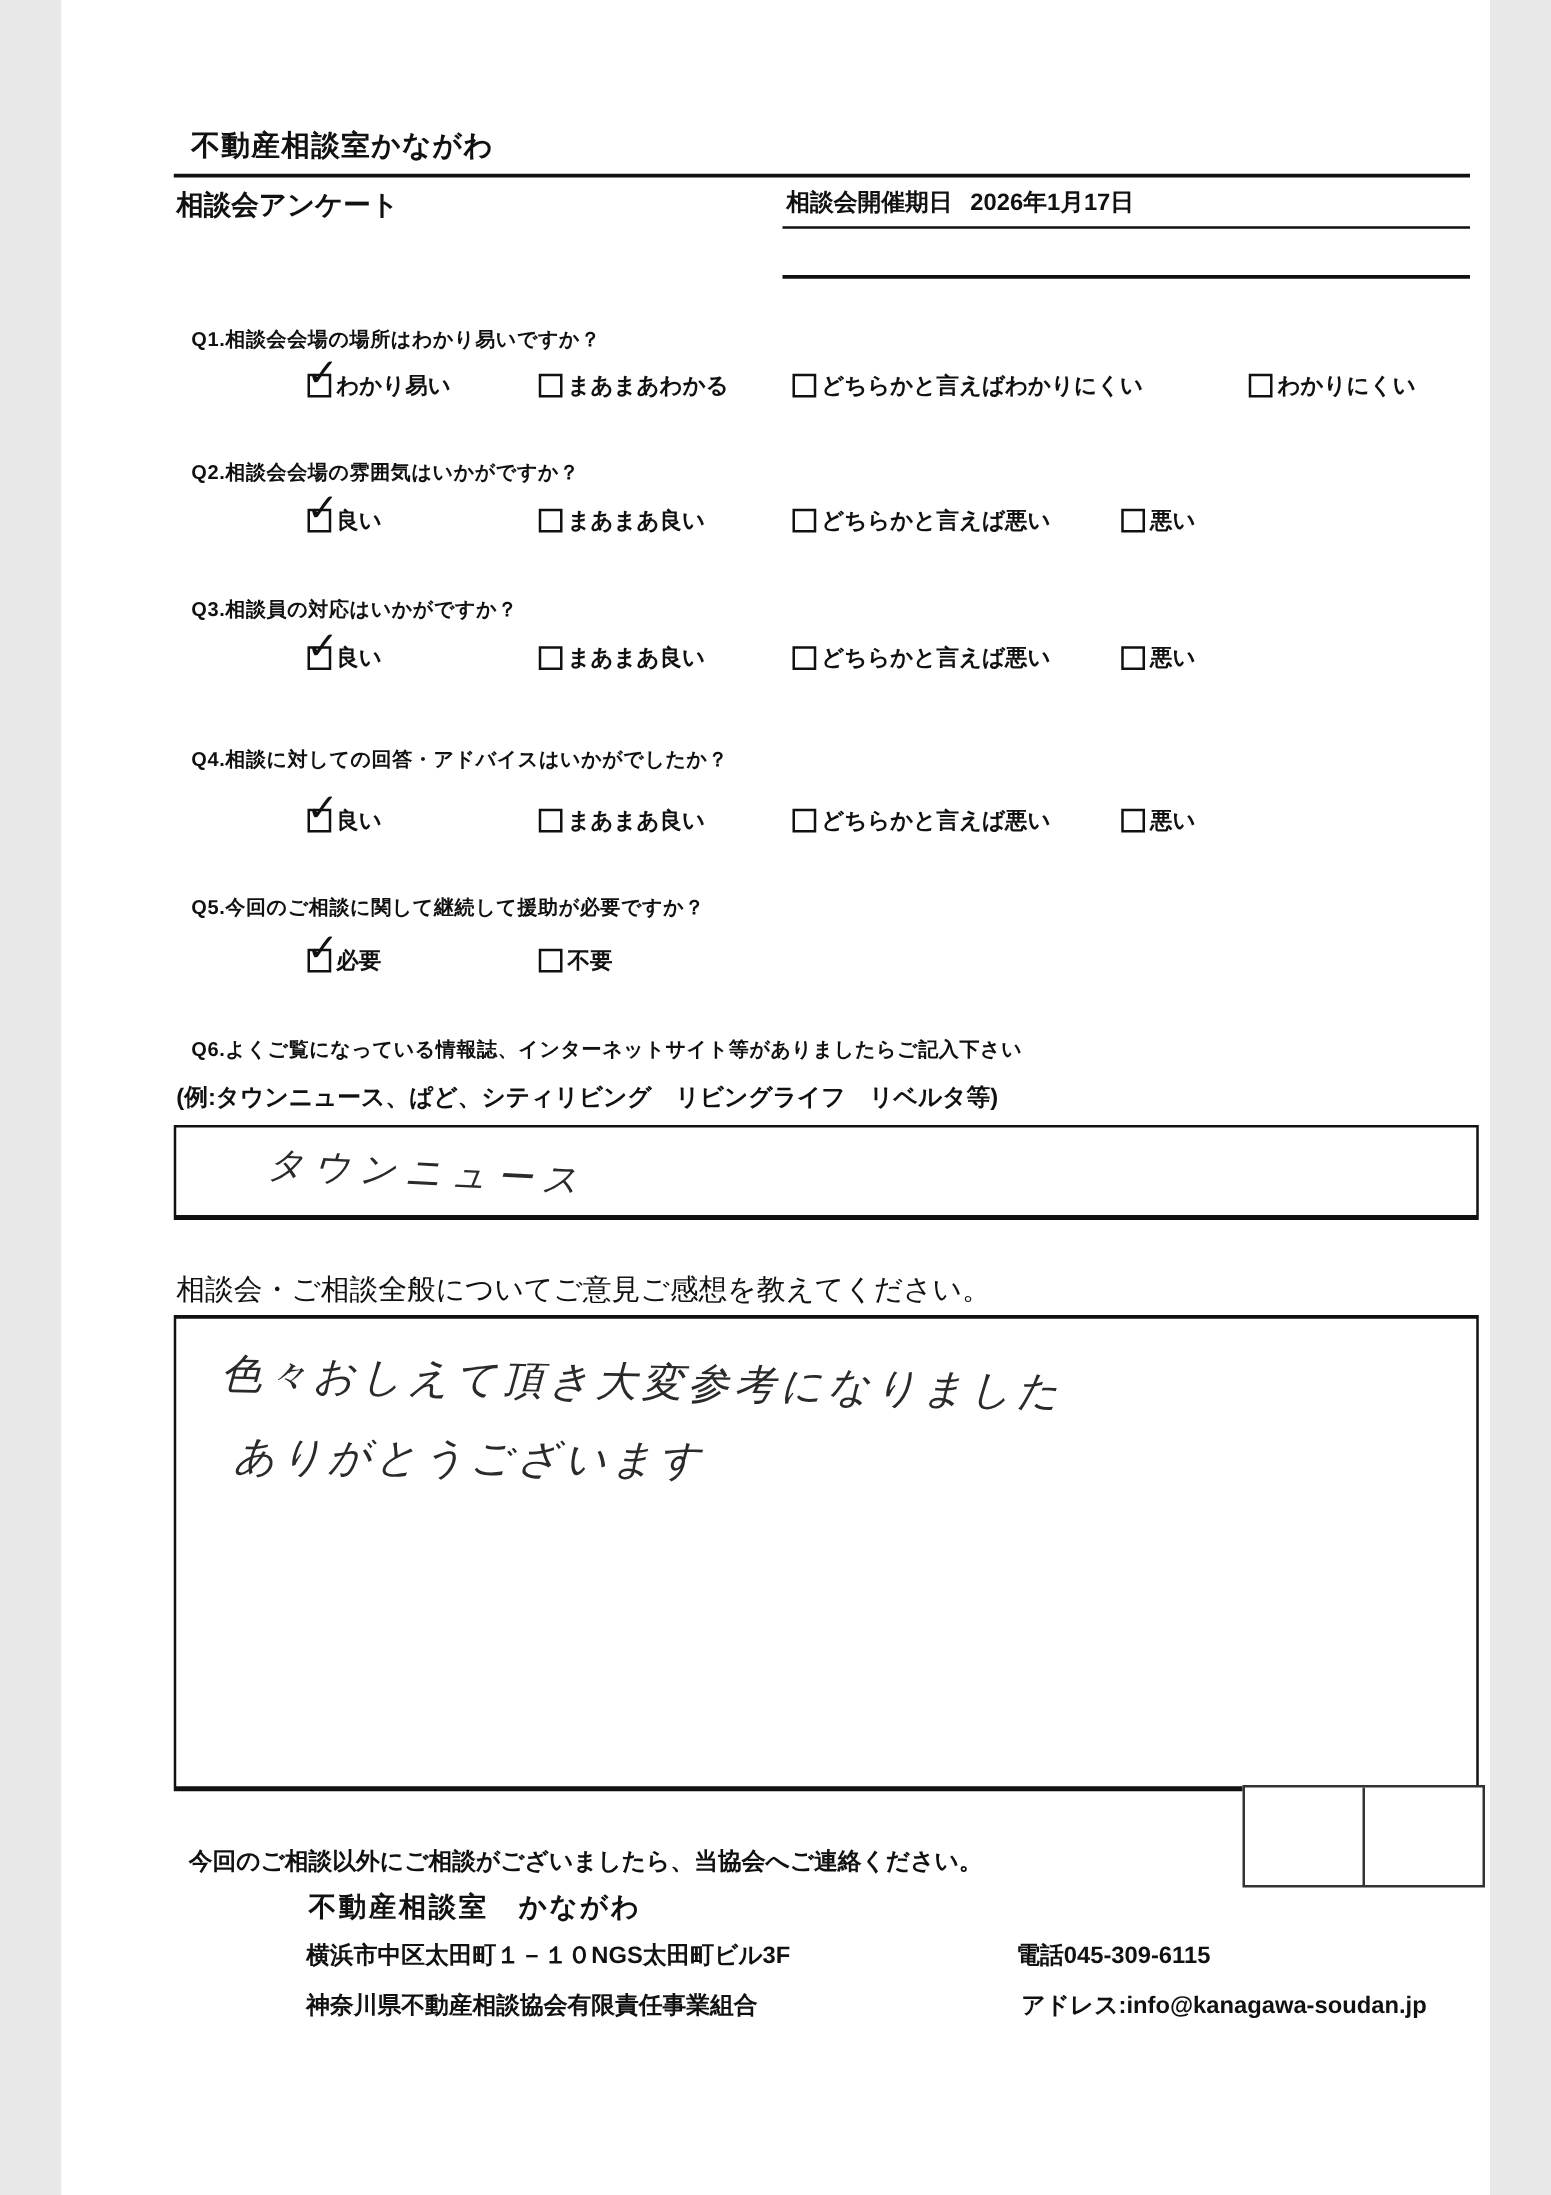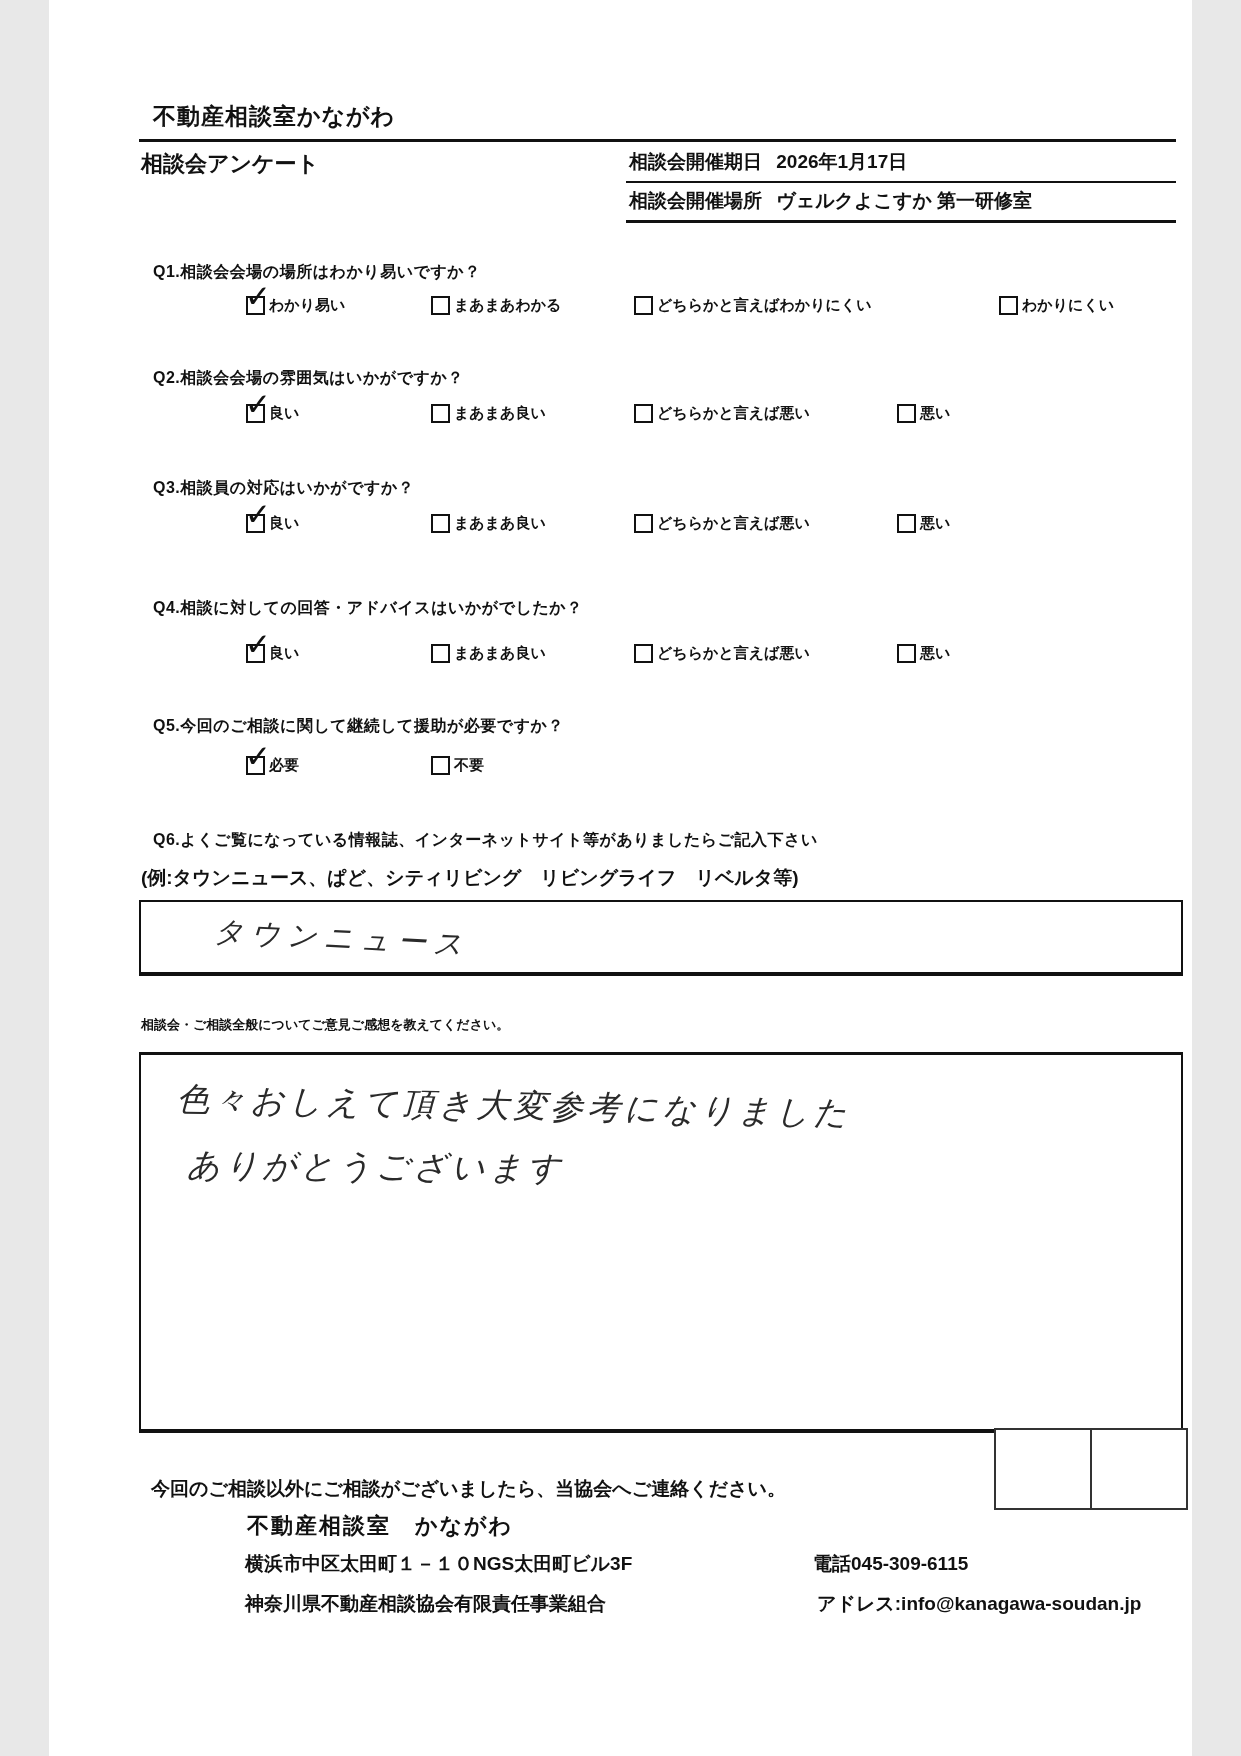--- a/index.html
+++ b/index.html
@@ -26,21 +26,21 @@
   .meta-place{left:580px;top:188px;}
   .hr-place{left:577px;top:220px;width:550px;height:3px;}
 
   
   .q-text{position:absolute;left:104px;font-size:16px;font-weight:700;letter-spacing:.5px;white-space:nowrap;}
   .qt1{top:262px;} .qt2{top:368px;} .qt3{top:478px;} .qt4{top:598px;} .qt5{top:716px;} .qt6{top:830px;}
   .q6-example{left:92px;top:865px;font-size:19px;font-weight:600;}
 
   .opt-row{position:absolute;left:0;width:100%;height:30px;}
   .or1{top:296px;} .or2{top:404px;} .or3{top:514px;} .or4{top:644px;} .or5{top:756px;}
-  .opt{position:absolute;top:0;display:flex;align-items:center;font-size:15px;font-weight:600;white-space:nowrap;}
+  .opt{position:absolute;top:0;display:flex;align-items:center;font-size:18px;font-weight:600;white-space:nowrap;}
   .row-q1 .opt:nth-child(1){left:197px;}
   .row-q1 .opt:nth-child(2){left:382px;}
   .row-q1 .opt:nth-child(3){left:585px;}
   .row-q1 .opt:nth-child(4){left:950px;}
   .row-std .opt:nth-child(1){left:197px;}
   .row-std .opt:nth-child(2){left:382px;}
   .row-std .opt:nth-child(3){left:585px;justify-content:center;}
   .row-std .opt:nth-child(4){left:848px;}
   .row-q5 .opt:nth-child(1){left:197px;}
   .row-q5 .opt:nth-child(2){left:382px;}
@@ -49,21 +49,21 @@
   .checkbox.checked::after{
     content:"✓";
     position:absolute;left:-3px;top:-17px;
     font-size:31px;font-weight:400;line-height:1;color:#111;
     font-family:"DejaVu Sans",sans-serif;
   }
 
   
   .answer-box{position:absolute;left:90px;width:1040px;background:#fff;border:2px solid #111;border-bottom-width:4px;}
   .q6-box{top:900px;height:70px;}
-  .comment-label{left:92px;top:1016px;font-size:13px;font-weight:700;}
+  .comment-label{left:92px;top:1016px;font-size:23px;font-weight:400;}
   .comment-box{top:1052px;height:374px;border-top-width:3px;}
 
   .handwriting{
     position:absolute;
     font-family:"DejaVu Sans",sans-serif;
     font-style:italic;
     color:#2a2a2a;font-weight:400;
     white-space:nowrap;
   }
   .hw-q6{left:74px;top:10px;font-size:29px;letter-spacing:7px;transform:rotate(3deg);transform-origin:left top;}
@@ -90,24 +90,20 @@
 <div class="page">
 
   <div class="abs title">不動産相談室かながわ</div>
   <div class="hr hr-title"></div>
   <div class="abs form-title">相談会アンケート</div>
   <div class="abs meta meta-date">
     <span class="lbl">相談会開催期日</span>
     <span>2026年1月17日</span>
   </div>
   <div class="hr hr-date"></div>
-  <div class="abs meta meta-place">
-    <span class="lbl">相談会開催場所</span>
-    <span>ヴェルクよこすか 第一研修室</span>
-  </div>
   <div class="hr hr-place"></div>
 
   <div class="q-text qt1">Q1.相談会会場の場所はわかり易いですか？</div>
   <div class="opt-row row-q1 or1">
     <span class="opt">
       <span class="checkbox checked"></span>
       <span>わかり易い</span>
     </span>
     <span class="opt">
       <span class="checkbox"></span>

